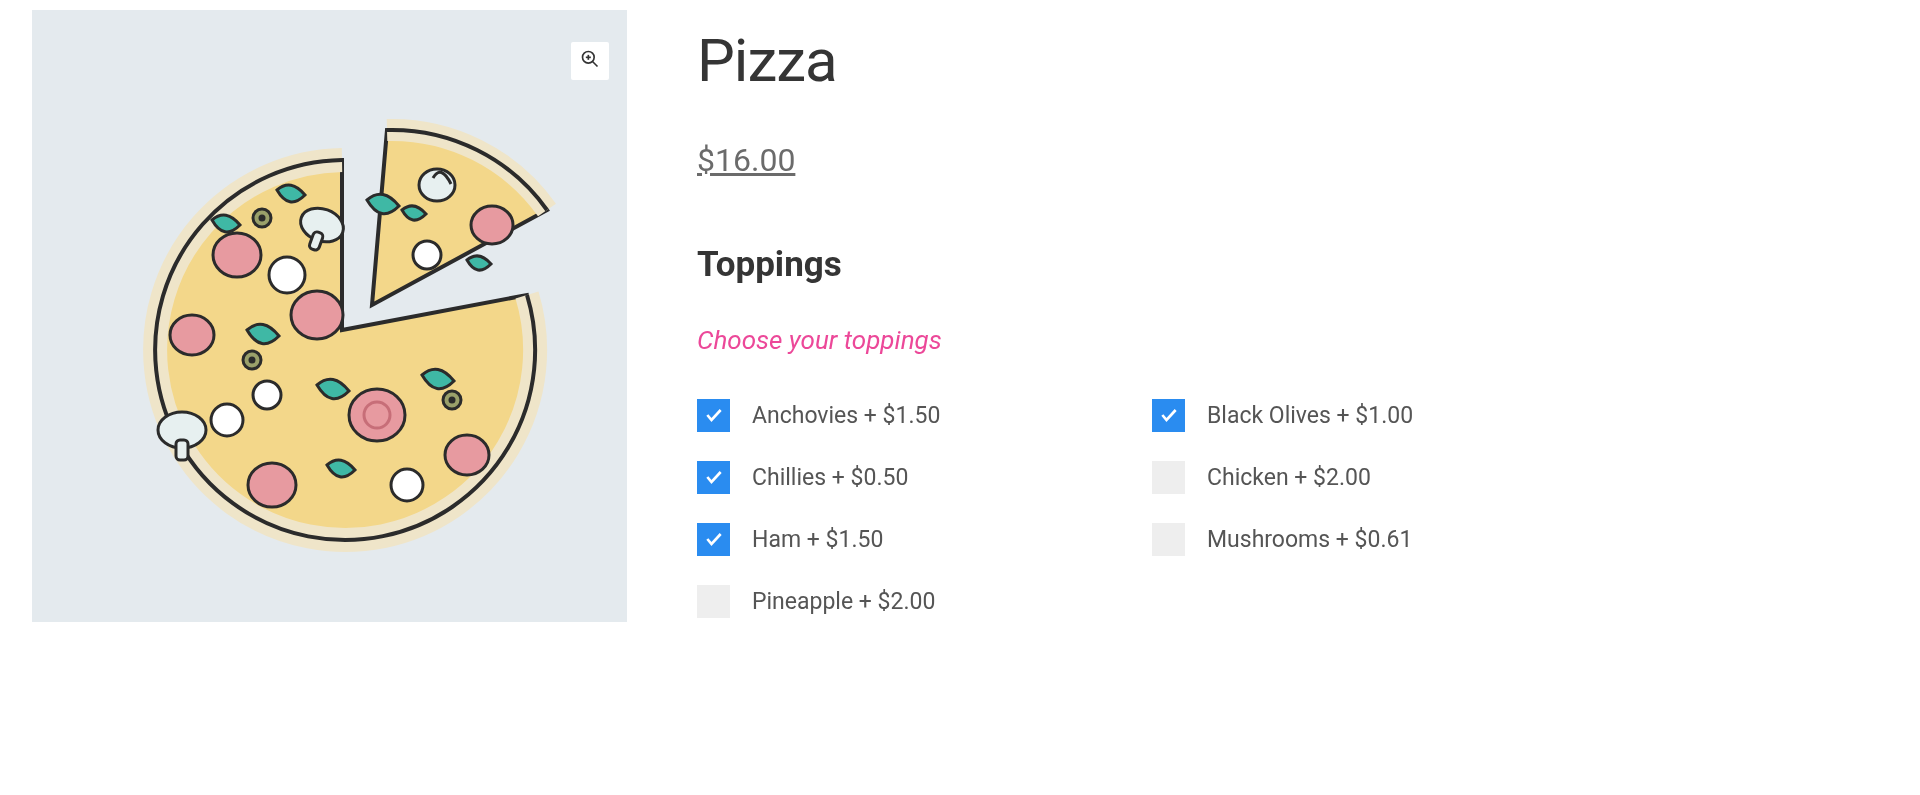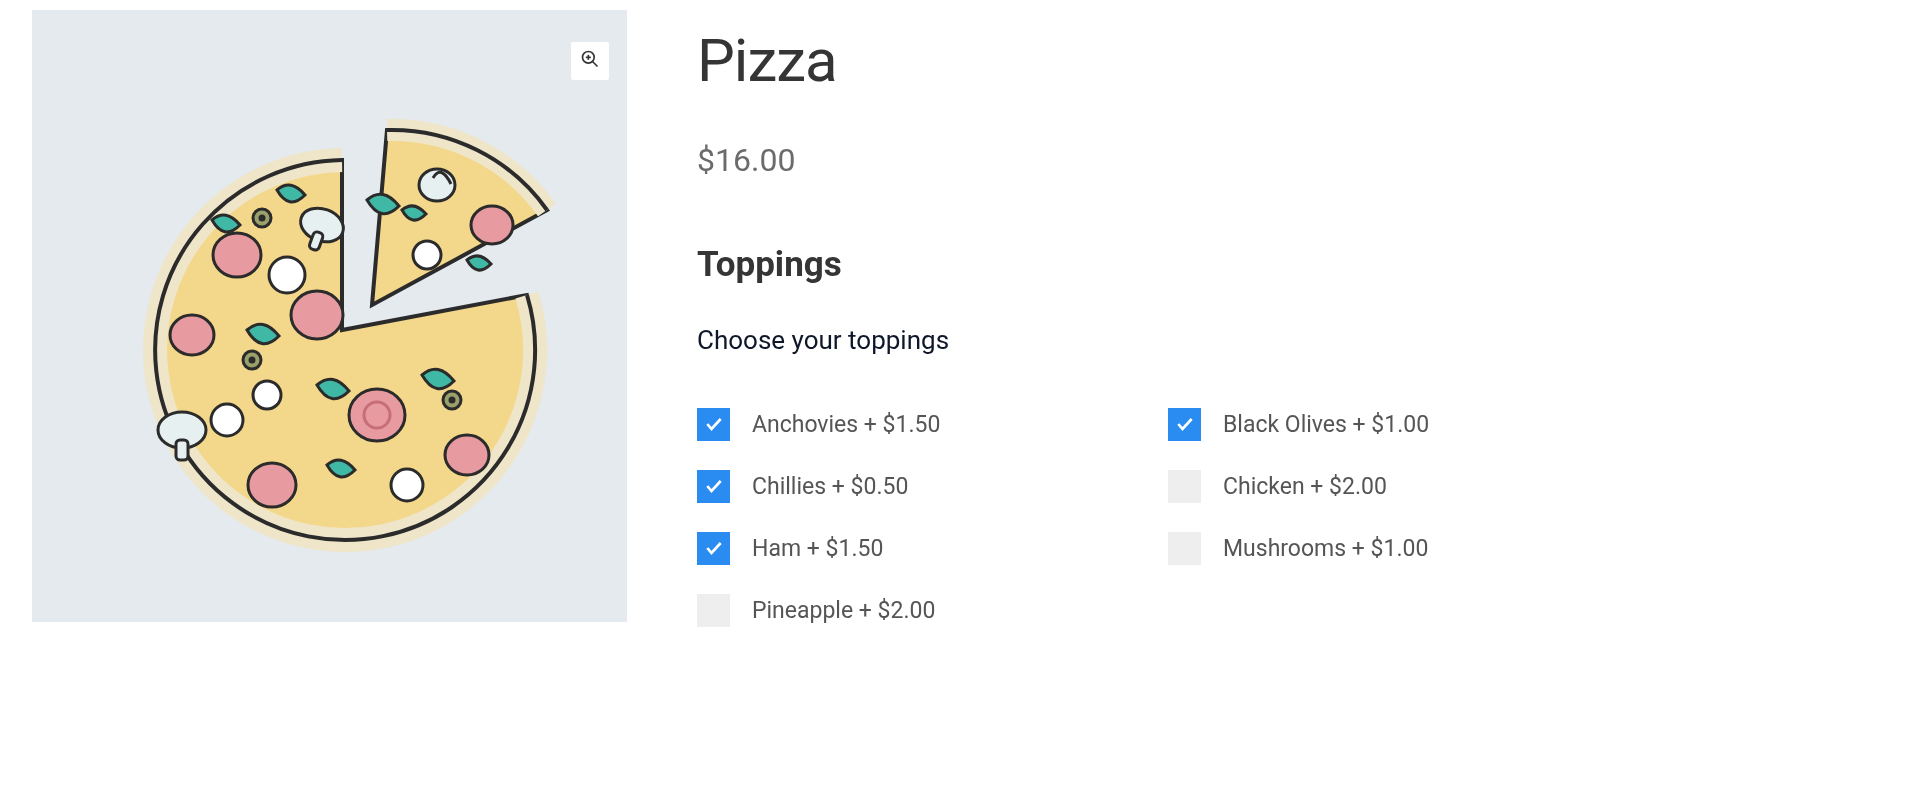--- a/index.html
+++ b/index.html
@@ -63,38 +63,40 @@
       font-weight: 400;
       color: #353535;
       margin-bottom: 45px;
       letter-spacing: -1px;
     }
     .price {
       font-size: 32px;
       font-weight: 400;
       color: #6b6b6b;
       margin-bottom: 65px;
+      text-decoration: underline;
     }
     .section-title {
       font-size: 35px;
       font-weight: 700;
       color: #353535;
       margin-bottom: 40px;
     }
     .sub-title {
       font-size: 26px;
       font-weight: 400;
-      color: #0f172a;
-      margin-bottom: 38px;
+      color: #ec4899;
+      margin-bottom: 29px;
+      font-style: italic;
     }
     .toppings-grid {
       display: grid;
       grid-template-columns: 455px 455px;
       grid-auto-rows: 62px;
-      column-gap: 16px;
+      column-gap: 0;
     }
     .topping-item {
       display: flex;
       align-items: center;
       gap: 22px;
       cursor: pointer;
     }
     .checkbox {
       width: 33px;
       height: 33px;
@@ -232,21 +234,21 @@
         <div class="topping-item">
           <div class="checkbox checked">
             <svg viewBox="0 0 24 24">
               <polyline points="4 12 9 18 20 6"></polyline>
             </svg>
           </div>
           <span class="topping-label">Ham + $1.50</span>
         </div>
         <div class="topping-item">
           <div class="checkbox"></div>
-          <span class="topping-label">Mushrooms + $1.00</span>
+          <span class="topping-label">Mushrooms + $0.61</span>
         </div>
         <div class="topping-item">
           <div class="checkbox"></div>
           <span class="topping-label">Pineapple + $2.00</span>
         </div>
       </div>
   </div>
 </div>
 
 </body></html>

